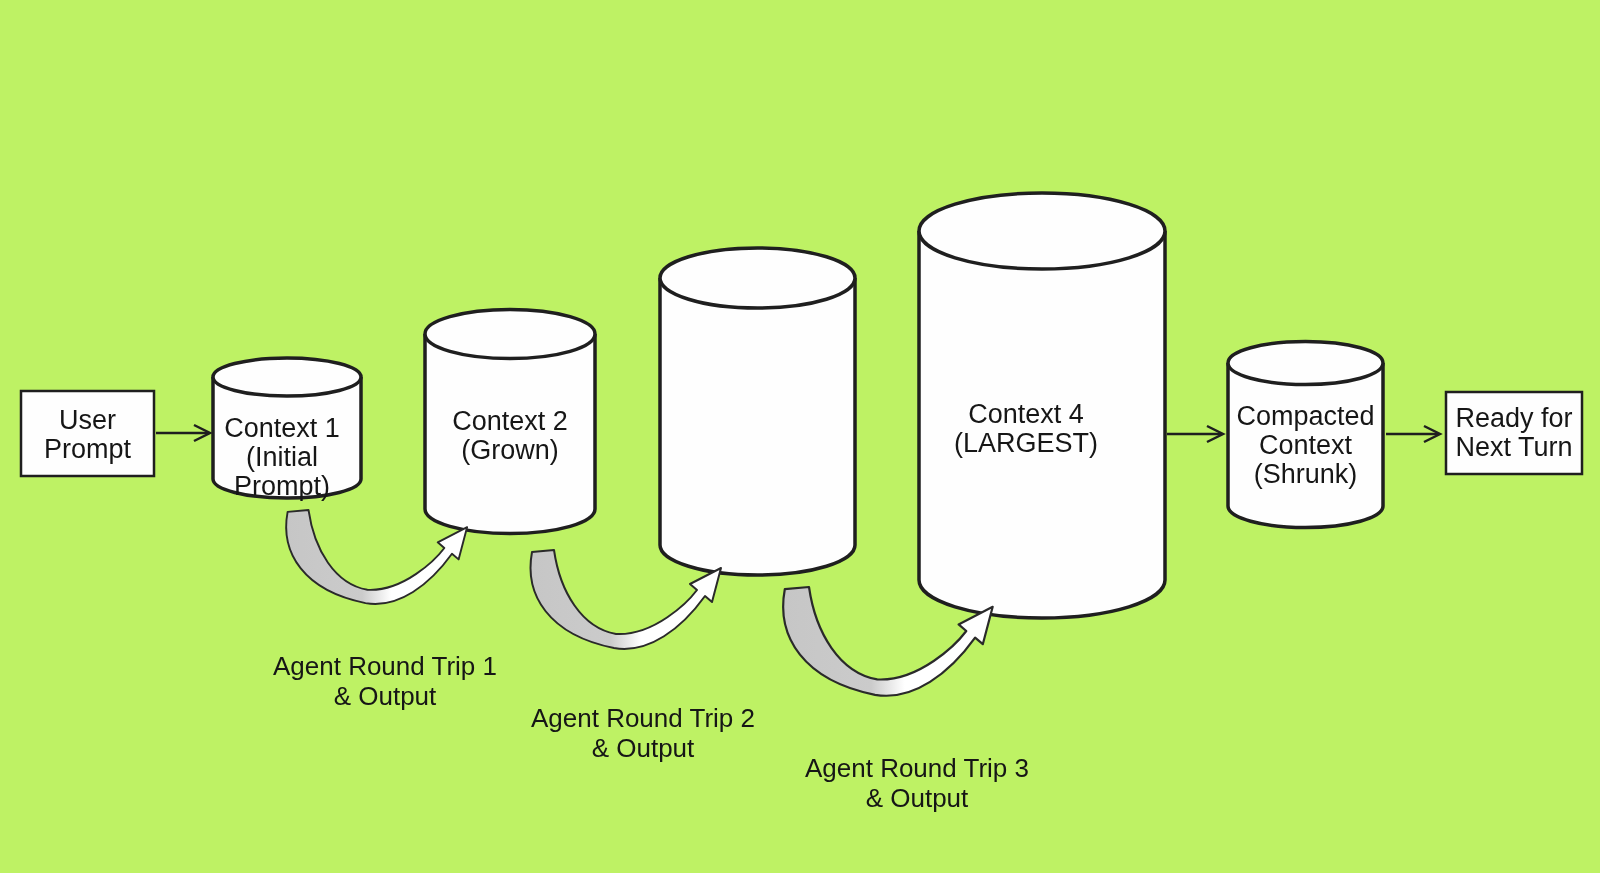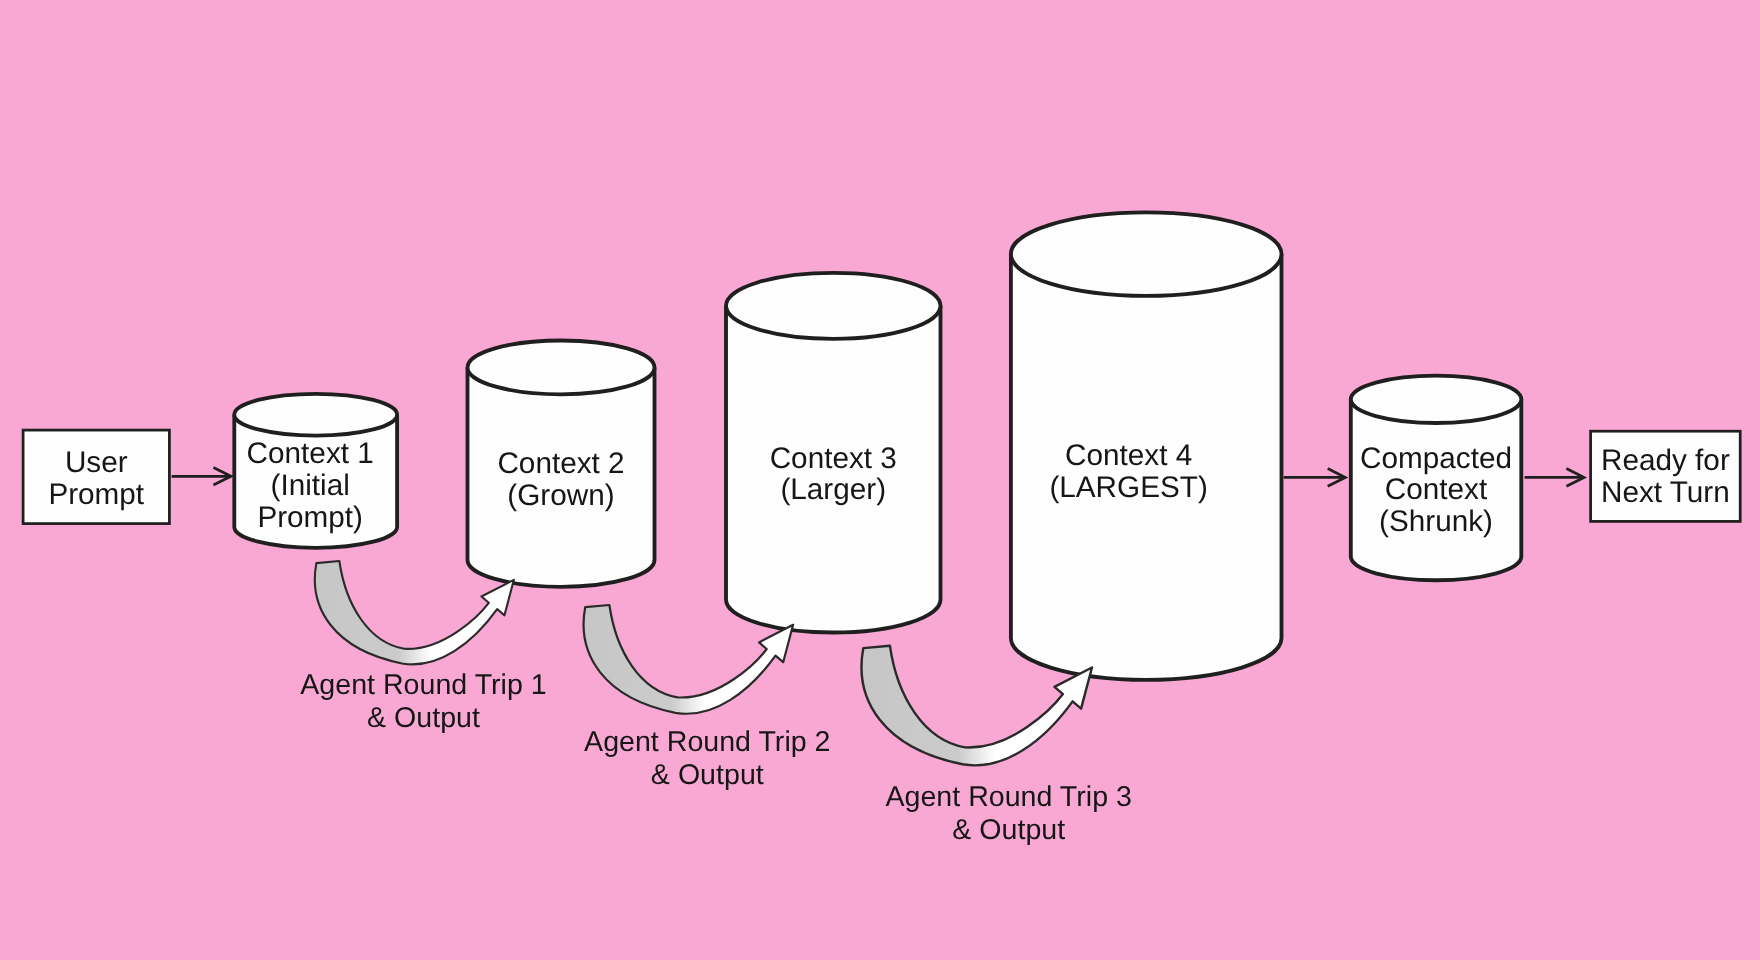--- a/index.html
+++ b/index.html
@@ -5,41 +5,42 @@
   html, body {
     margin: 0;
     padding: 0;
     background: #fcfcfc;
     font-family: "Liberation Sans", sans-serif;
   }
   .stage {
     position: relative;
     width: 1600px;
     height: 873px;
-    background: #f9a8d4;
+    background: #bef264;
     overflow: hidden;
   }
   .stage svg {
     position: absolute;
     left: 0;
     top: 0;
   }
   .label {
     position: absolute;
     text-align: center;
     white-space: pre-line;
     color: #161616;
   }
   .node-label {
     font-size: 27px;
     line-height: 29px;
   }
   .edge-label {
     font-size: 26px;
     line-height: 30px;
+    margin-top: 44px;
   }
 </style>
 </head>
 <body>
 
 <div class="stage">
 
   <svg width="1600" height="873" viewBox="0 0 1600 873">
     <defs>
       <linearGradient id="swooshGrad" x1="0%" y1="0%" x2="100%" y2="0%">
@@ -104,27 +105,25 @@
     <g stroke="#1f1f1f" stroke-width="2.5" fill="none">
       <path d="M1386 434 H1438"></path>
       <path d="M1424 426 L1440 434 L1424 442"></path>
     </g>
 
     <rect x="1446" y="392" width="136" height="82" fill="#fefefe" stroke="#1f1f1f" stroke-width="2.5"></rect>
   </svg>
 
   <div class="label node-label" style="left:21px;  top:406px; width:133px;">User
 Prompt</div>
-  <div class="label node-label" style="left:212px; top:398px; width:140px;">Context 1
+  <div class="label node-label" style="left:212px; top:414px; width:140px;">Context 1
 (Initial
 Prompt)</div>
   <div class="label node-label" style="left:425px; top:407px; width:170px;">Context 2
 (Grown)</div>
-  <div class="label node-label" style="left:660px; top:402px; width:195px;">Context 3
-(Larger)</div>
   <div class="label node-label" style="left:919px; top:400px; width:214px;">Context 4
 (LARGEST)</div>
   <div class="label node-label" style="left:1446px; top:404px; width:136px;">Ready for
 Next Turn</div>
   <div class="label node-label" style="left:1228px; top:402px; width:155px;">Compacted
 Context
 (Shrunk)</div>
 
   <div class="label edge-label" style="left:255px; top:607px; width:260px;">Agent Round Trip 1
 &amp; Output</div>

